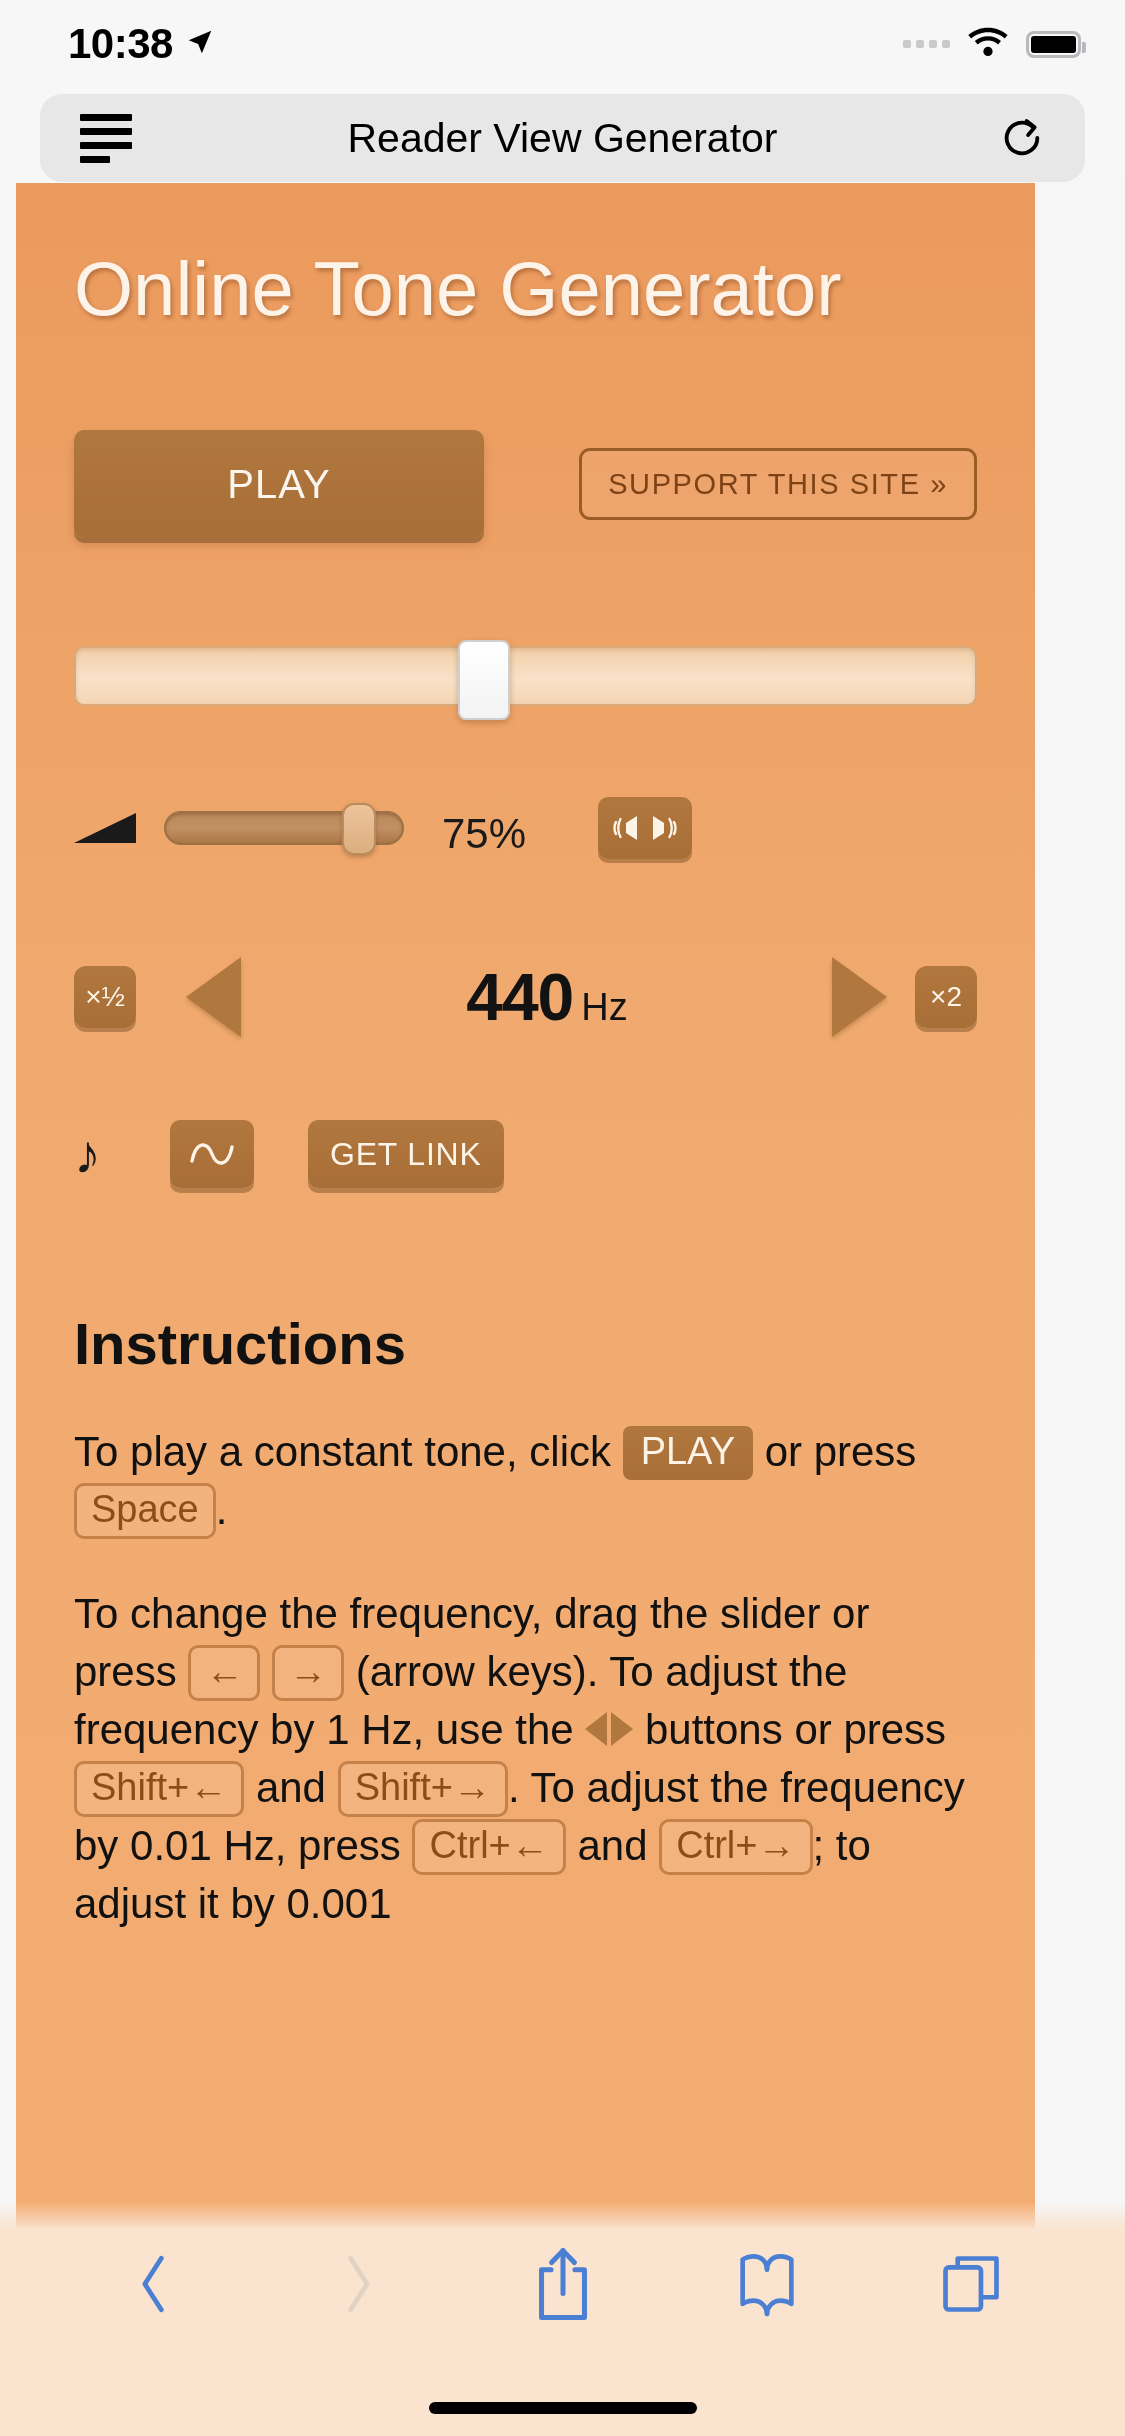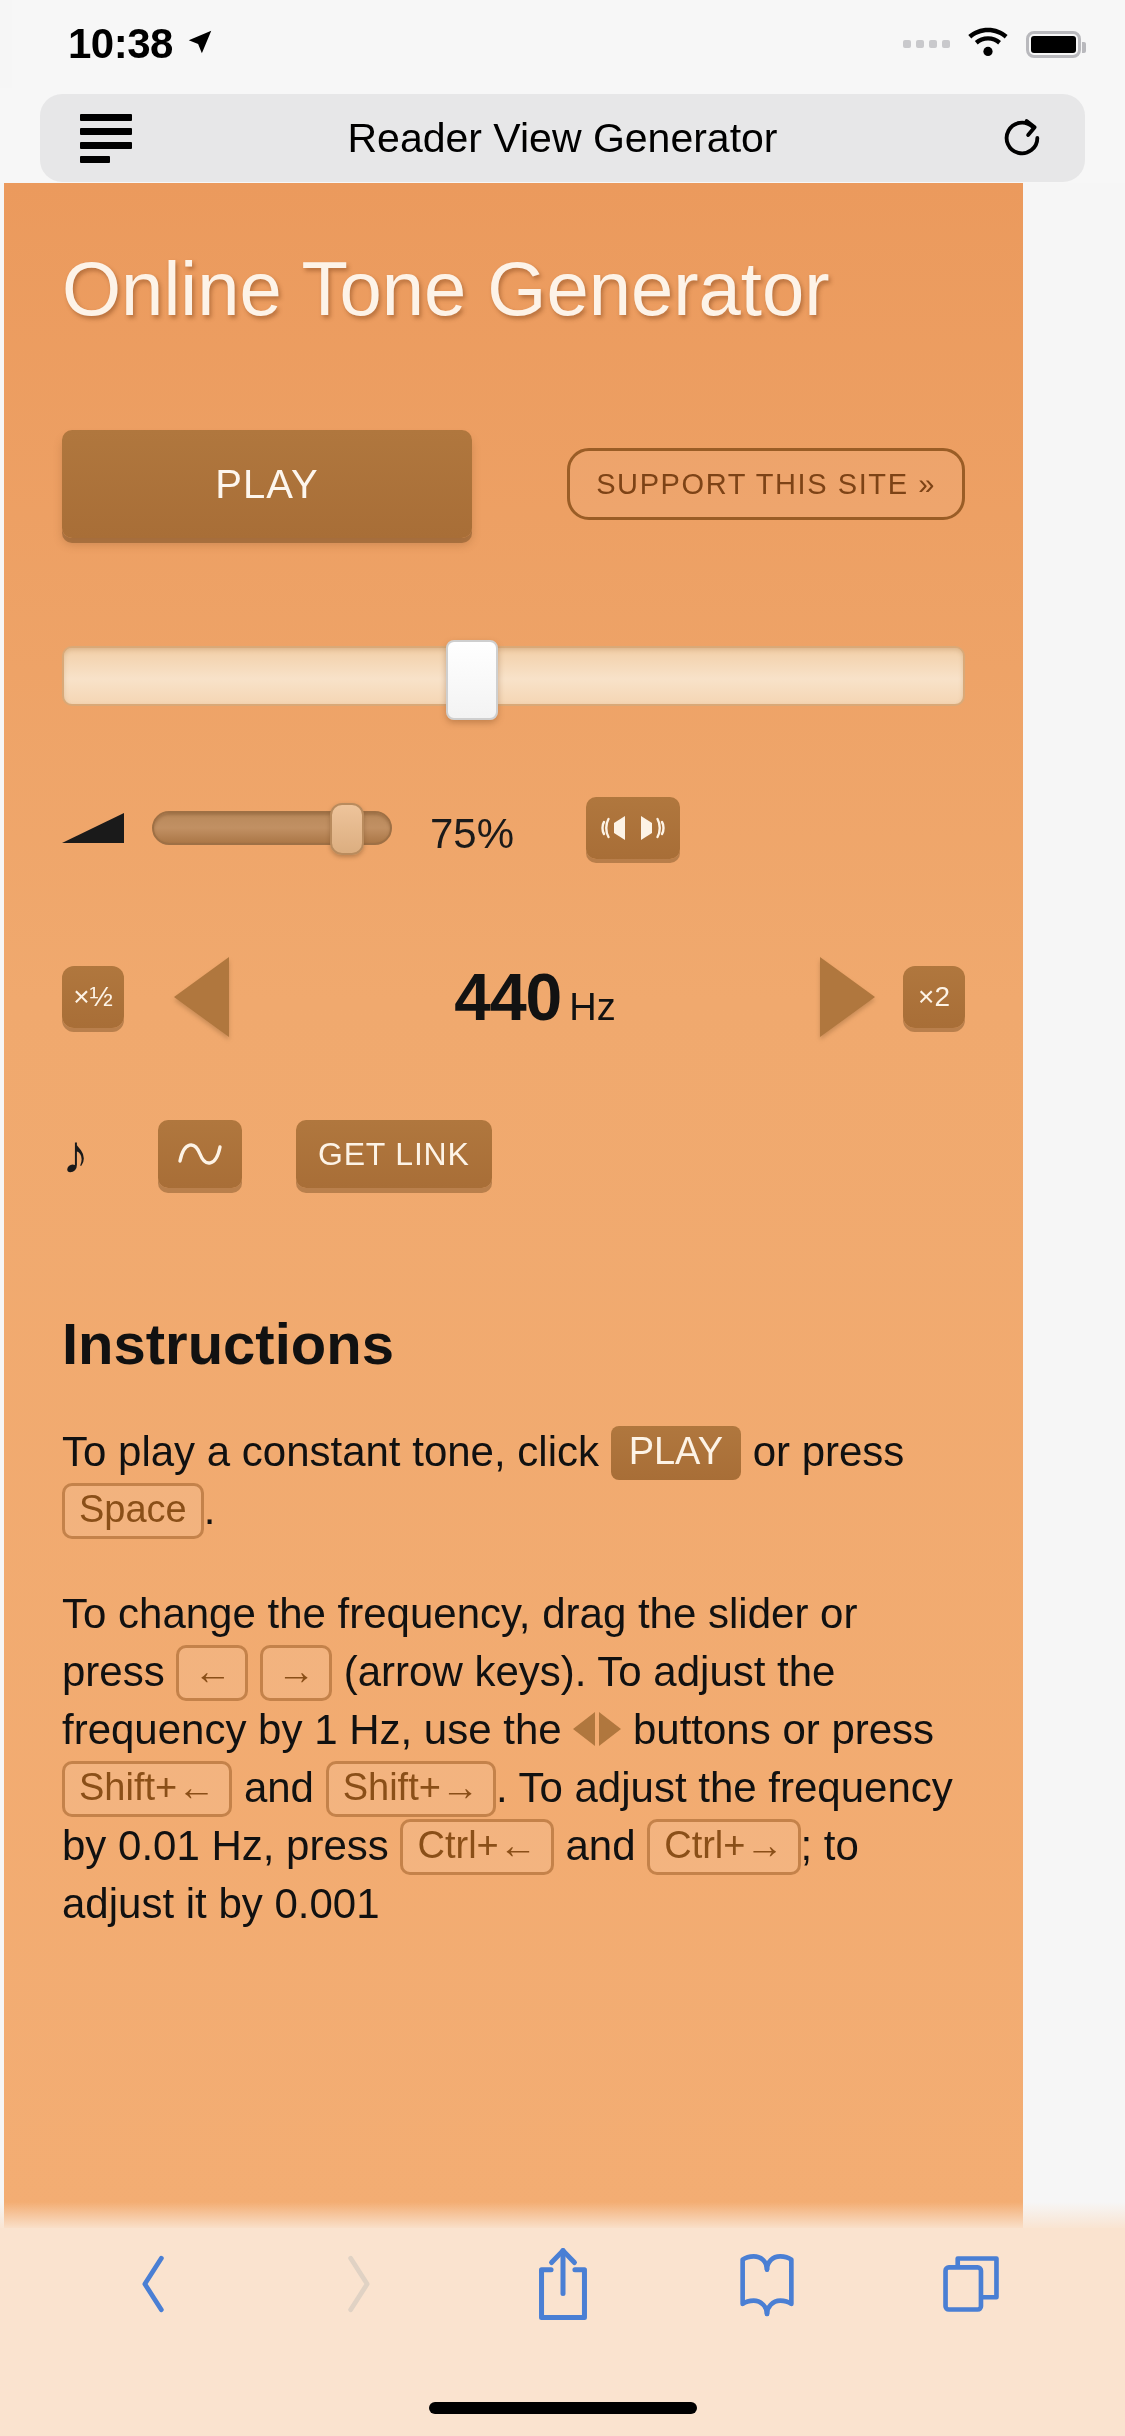--- a/index.html
+++ b/index.html
@@ -61,21 +61,21 @@
   .reader-icon i:nth-child(4){ width: 30px; }
   .urlbar-title {
     position: absolute; left: 0; right: 0; text-align: center;
     font-size: 41px; color: #000; font-weight: 400;
     pointer-events: none;
   }
   .reload-icon { margin-left: auto; width: 46px; height: 46px; position: relative; z-index: 2; }
 
   
   .page {
-    position: absolute; top: 183px; left: 4px;
+    position: absolute; top: 183px; left: 16px;
     width: 1019px; height: 2045px;
     background: linear-gradient(180deg, #eb9a5d 0%, #f0a96e 40%, #f3ad73 100%);
     overflow: hidden;
   }
   .page-inner { padding: 0 58px; }
 
   .site-title {
     font-size: 76px; color: #fdf3e8; font-weight: 400;
     padding-top: 62px;
     text-shadow: 2px 3px 4px rgba(120,60,20,0.45);
@@ -93,21 +93,21 @@
     border: none; border-radius: 10px;
     color: #fdf6ee; font-size: 40px; letter-spacing: 1px;
     box-shadow: 0 5px 0 rgba(130,85,42,0.55), 0 7px 9px rgba(120,70,30,0.25);
     display:flex; align-items:center; justify-content:center;
     cursor: pointer;
     font-family: "Liberation Sans", sans-serif;
   }
   .btn-support {
     margin-left: auto;
     height: 72px; padding: 0 26px;
-    border: 3px solid #9a5d26; border-radius: 22px;
+    border: 3px solid #9a5d26; border-radius: 11px;
     background: rgba(255,255,255,0.06);
     color: #7d4316; font-size: 29px; letter-spacing: 1.6px;
     display:flex; align-items:center; justify-content:center;
     cursor: pointer;
   }
 
   
   .freq-slider-wrap {
     margin-top: 102px;
     height: 72px; position: relative;

